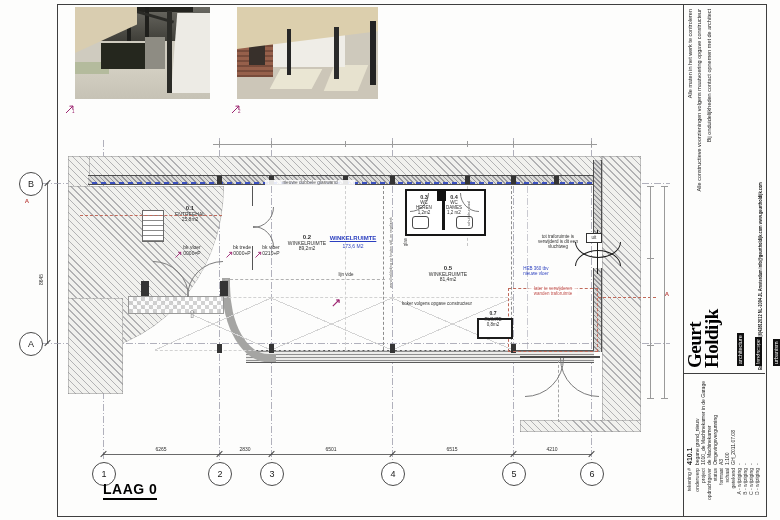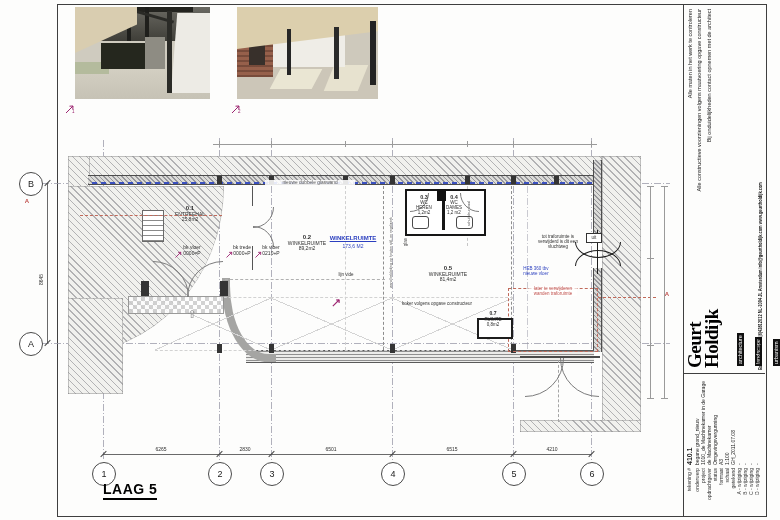--- a/index.html
+++ b/index.html
@@ -291,21 +291,21 @@
 
   <div class="dlight" style="left:650px;top:186px;width:1px;height:212px;"></div>
   <div class="dlight" style="left:664px;top:186px;width:1px;height:212px;"></div>
   <div class="dlight" style="left:647px;top:186px;width:7px;height:1px;"></div>
   <div class="dlight" style="left:647px;top:258px;width:7px;height:1px;"></div>
   <div class="dlight" style="left:647px;top:345px;width:7px;height:1px;"></div>
   <div class="dlight" style="left:647px;top:398px;width:7px;height:1px;"></div>
   <div class="dlight" style="left:661px;top:186px;width:7px;height:1px;"></div>
   <div class="dlight" style="left:661px;top:398px;width:7px;height:1px;"></div>
 
-  <div class="a b" style="left:103px;top:481px;font-size:14px;color:#000;border-bottom:2px solid #000;padding-bottom:1px;letter-spacing:.5px;">LAAG 5</div>
+  <div class="a b" style="left:103px;top:481px;font-size:14px;color:#000;border-bottom:2px solid #000;padding-bottom:1px;letter-spacing:.5px;">LAAG 0</div>
 
   <div class="a" style="left:684px;top:6px;width:80px;height:244px;overflow:visible;">
     <div class="rot" style="width:244px;height:80px;transform:rotate(-90deg) translate(-244px,0);">
       <div style="text-align:right;padding:2px 3px 0 0;font-size:5.5px;line-height:1.7;color:#1d1d1d;">
         <div>Alle maten in het werk te controleren</div>
         <div>Alle constructieve voorzieningen volgens maatvoering opgave constructeur</div>
         <div>Bij onduidelijkheden contact opnemen met de architect</div>
       </div>
     </div>
   </div>

